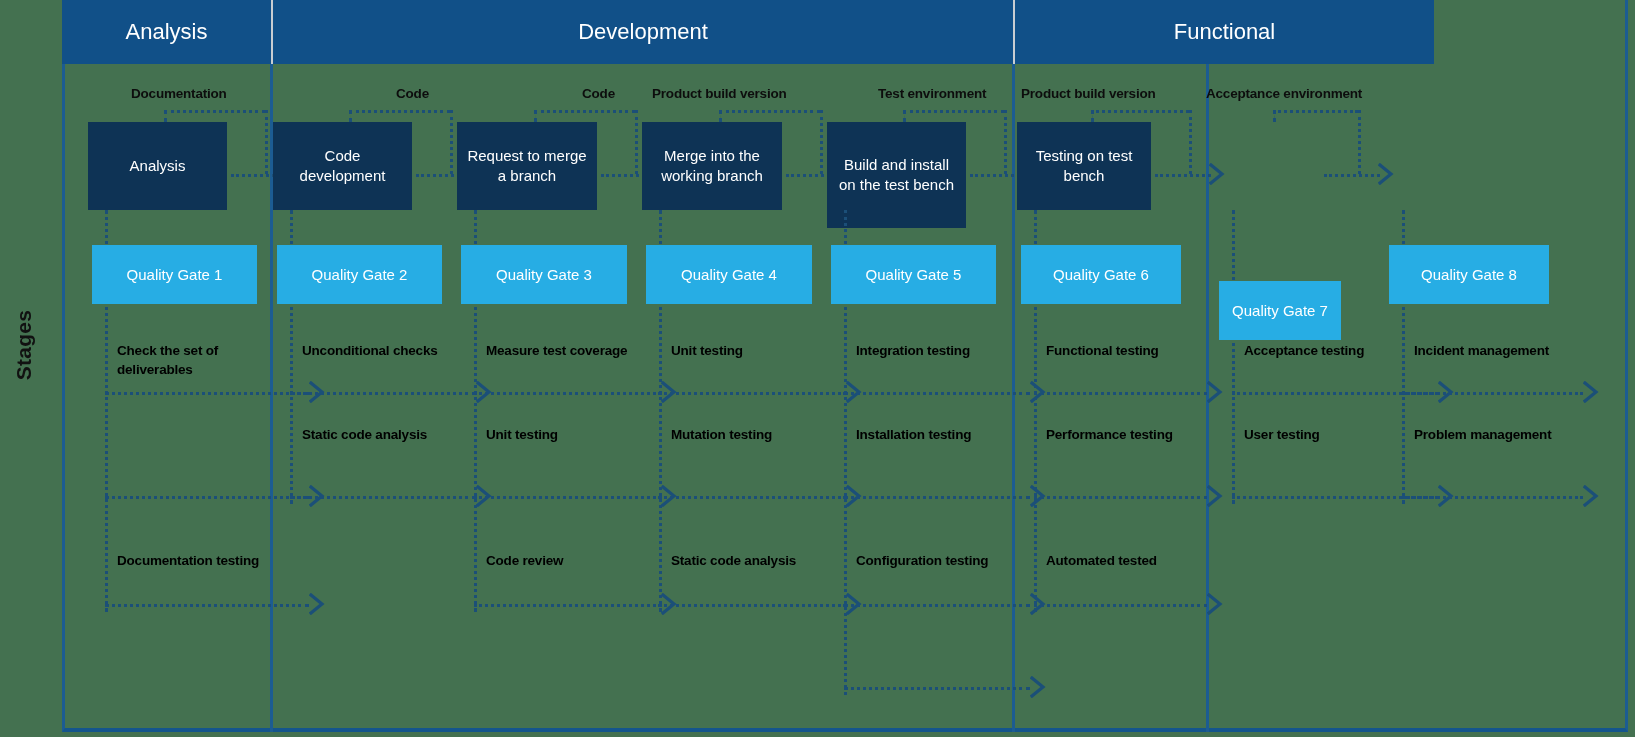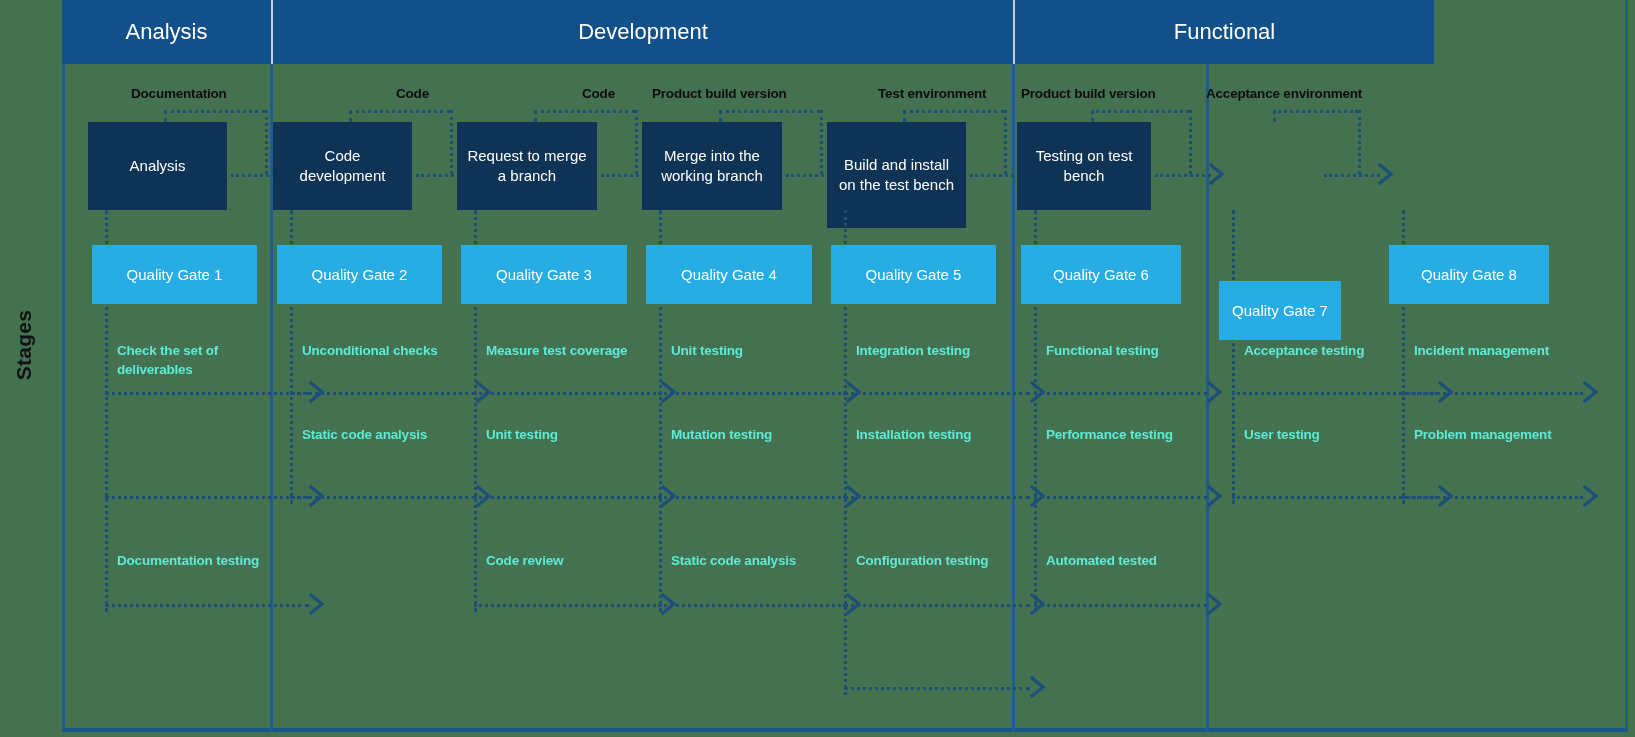--- a/index.html
+++ b/index.html
@@ -90,21 +90,21 @@
     color:#ffffff;
     display:flex;align-items:center;justify-content:center;
     text-align:center;
     font-size:15px;
     box-sizing:border-box;
   }
 
   
   .activity{
     position:absolute;
-    font-size:13.5px;font-weight:bold;color:#5eead4;
+    font-size:13.5px;font-weight:bold;color:#000000;
     line-height:1.38;
     letter-spacing:-0.2px;
   }
 
   
   .dot-v{
     position:absolute;width:0;
     border-left:3px dotted #1b4f78;
   }
   .dot-h{

